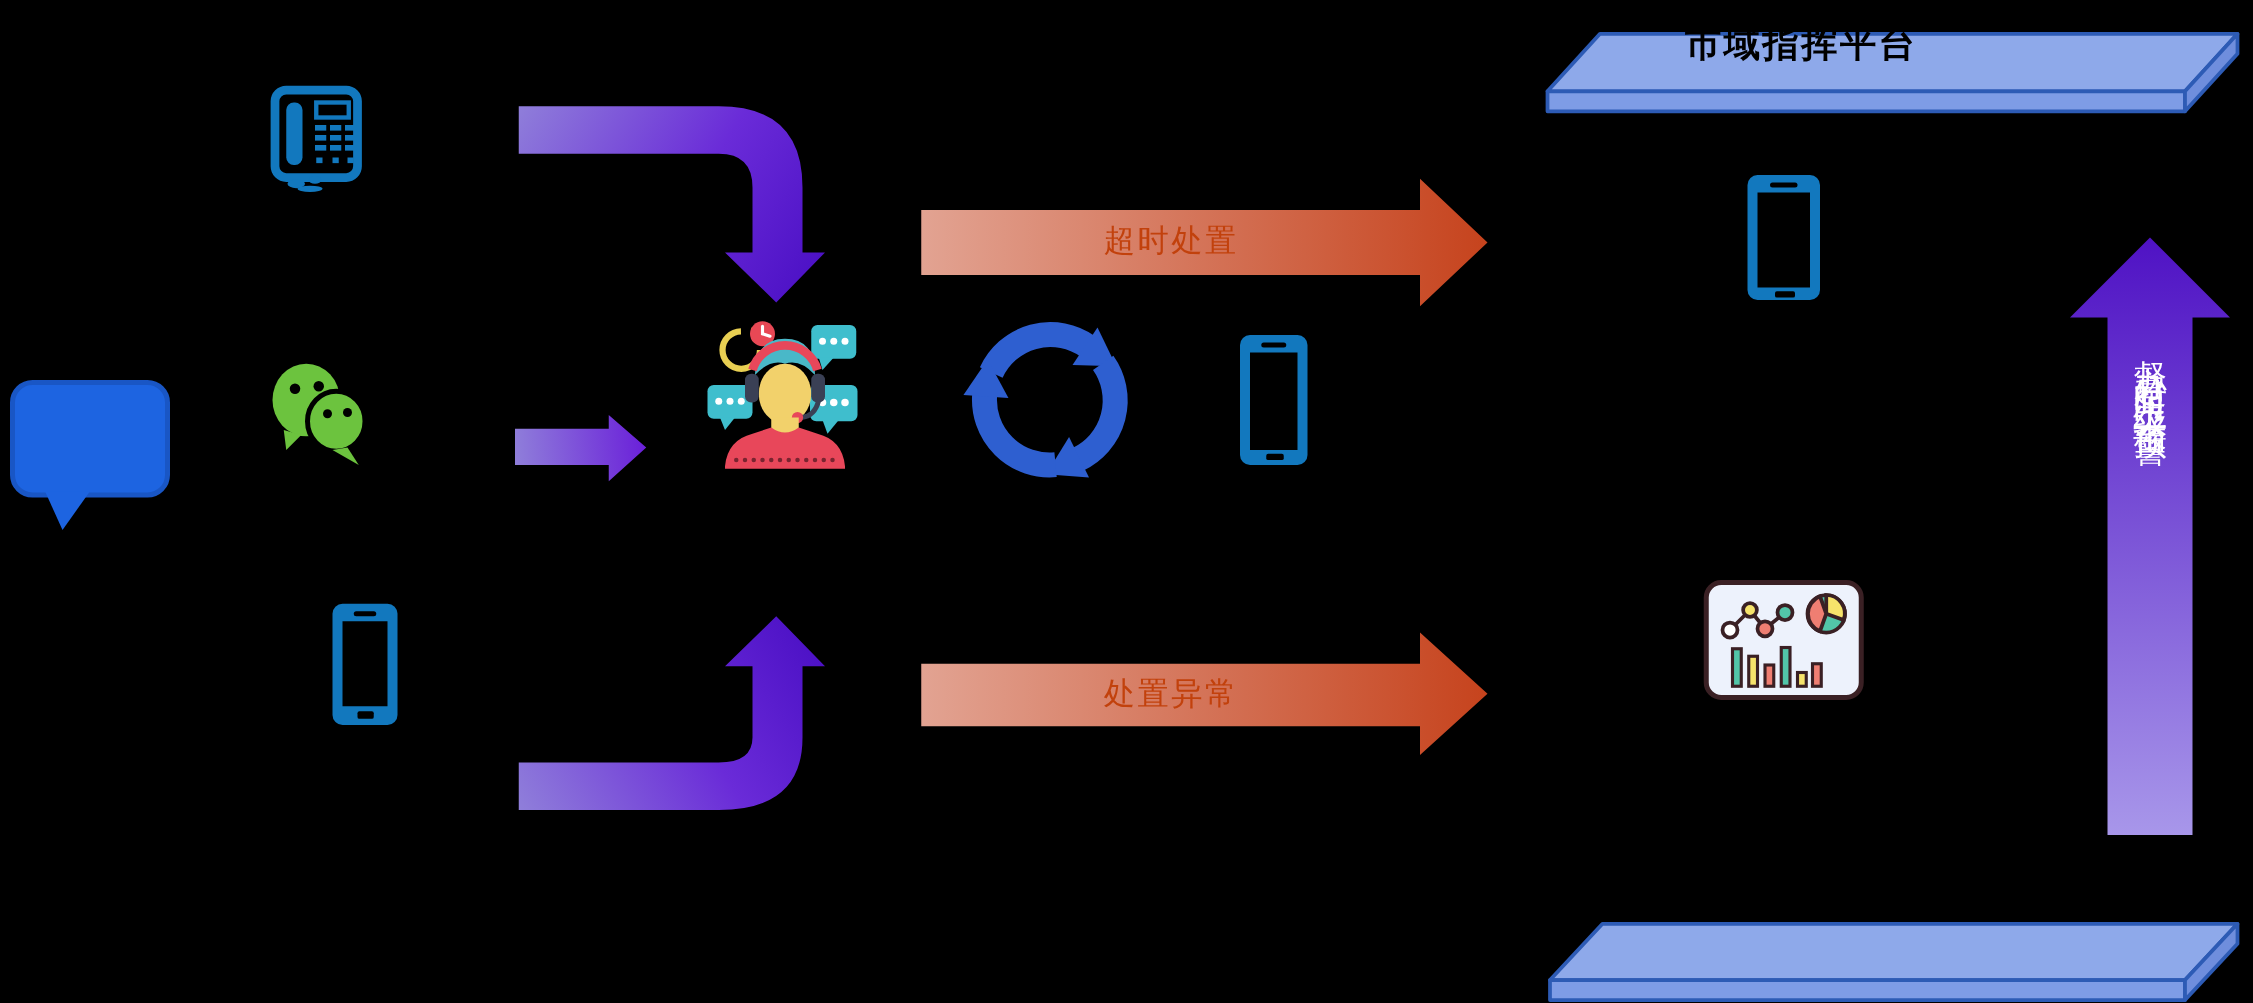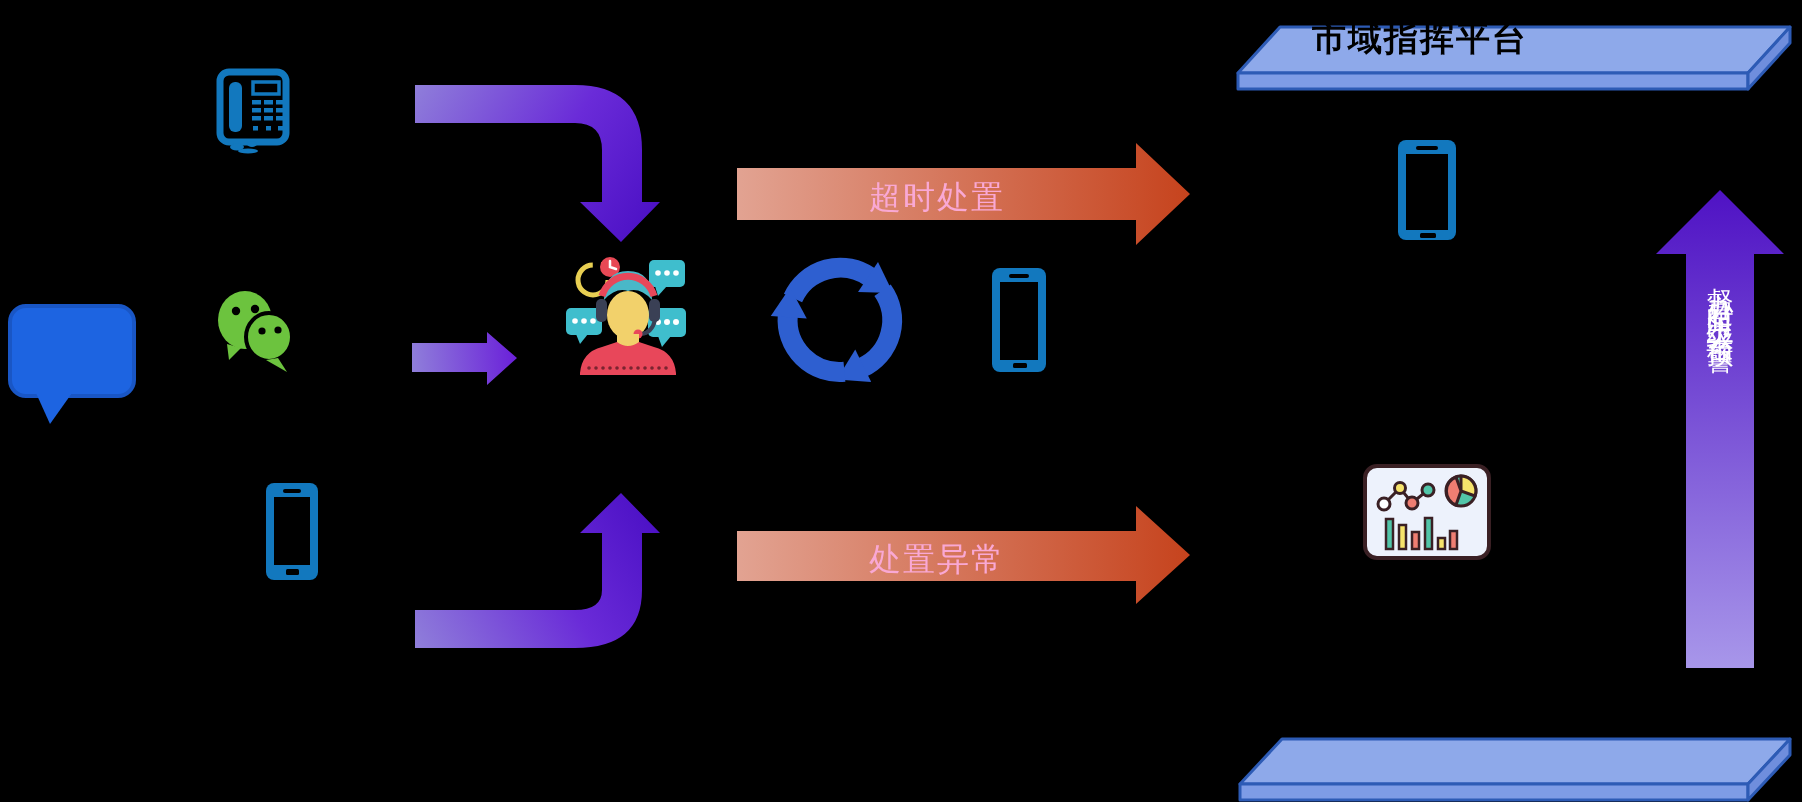--- a/index.html
+++ b/index.html
@@ -3,25 +3,25 @@
 <meta charset="utf-8">
 <style>
   html,body{margin:0;padding:0;background:#000;}
   #stage{
     position:relative;width:1802px;height:802px;background:#000;
     overflow:hidden;font-family:"Liberation Sans",sans-serif;
   }
   #stage svg.layer{position:absolute;left:0;top:0;}
   .lbl{position:absolute;white-space:nowrap;}
   .arrow-label{
-    left:737px;width:400px;text-align:center;color:#f9a8d4;
-    font-size:32px;font-weight:400;letter-spacing:2px;
+    left:737px;width:400px;text-align:center;color:#c2410c;
+    font-size:25px;font-weight:400;letter-spacing:2px;
   }
   .platform-label{
-    left:1312px;color:#000;font-size:34px;font-weight:bold;letter-spacing:2px;
+    left:1348px;color:#000;font-size:29px;font-weight:bold;letter-spacing:2px;
   }
   .vertical-label{
     left:1684px;top:266px;width:72px;height:410px;
     writing-mode:vertical-rl;text-orientation:upright;
     line-height:72px;font-size:27px;letter-spacing:6px;color:#fff;
   }
 </style>
 </head>
 <body>
 

